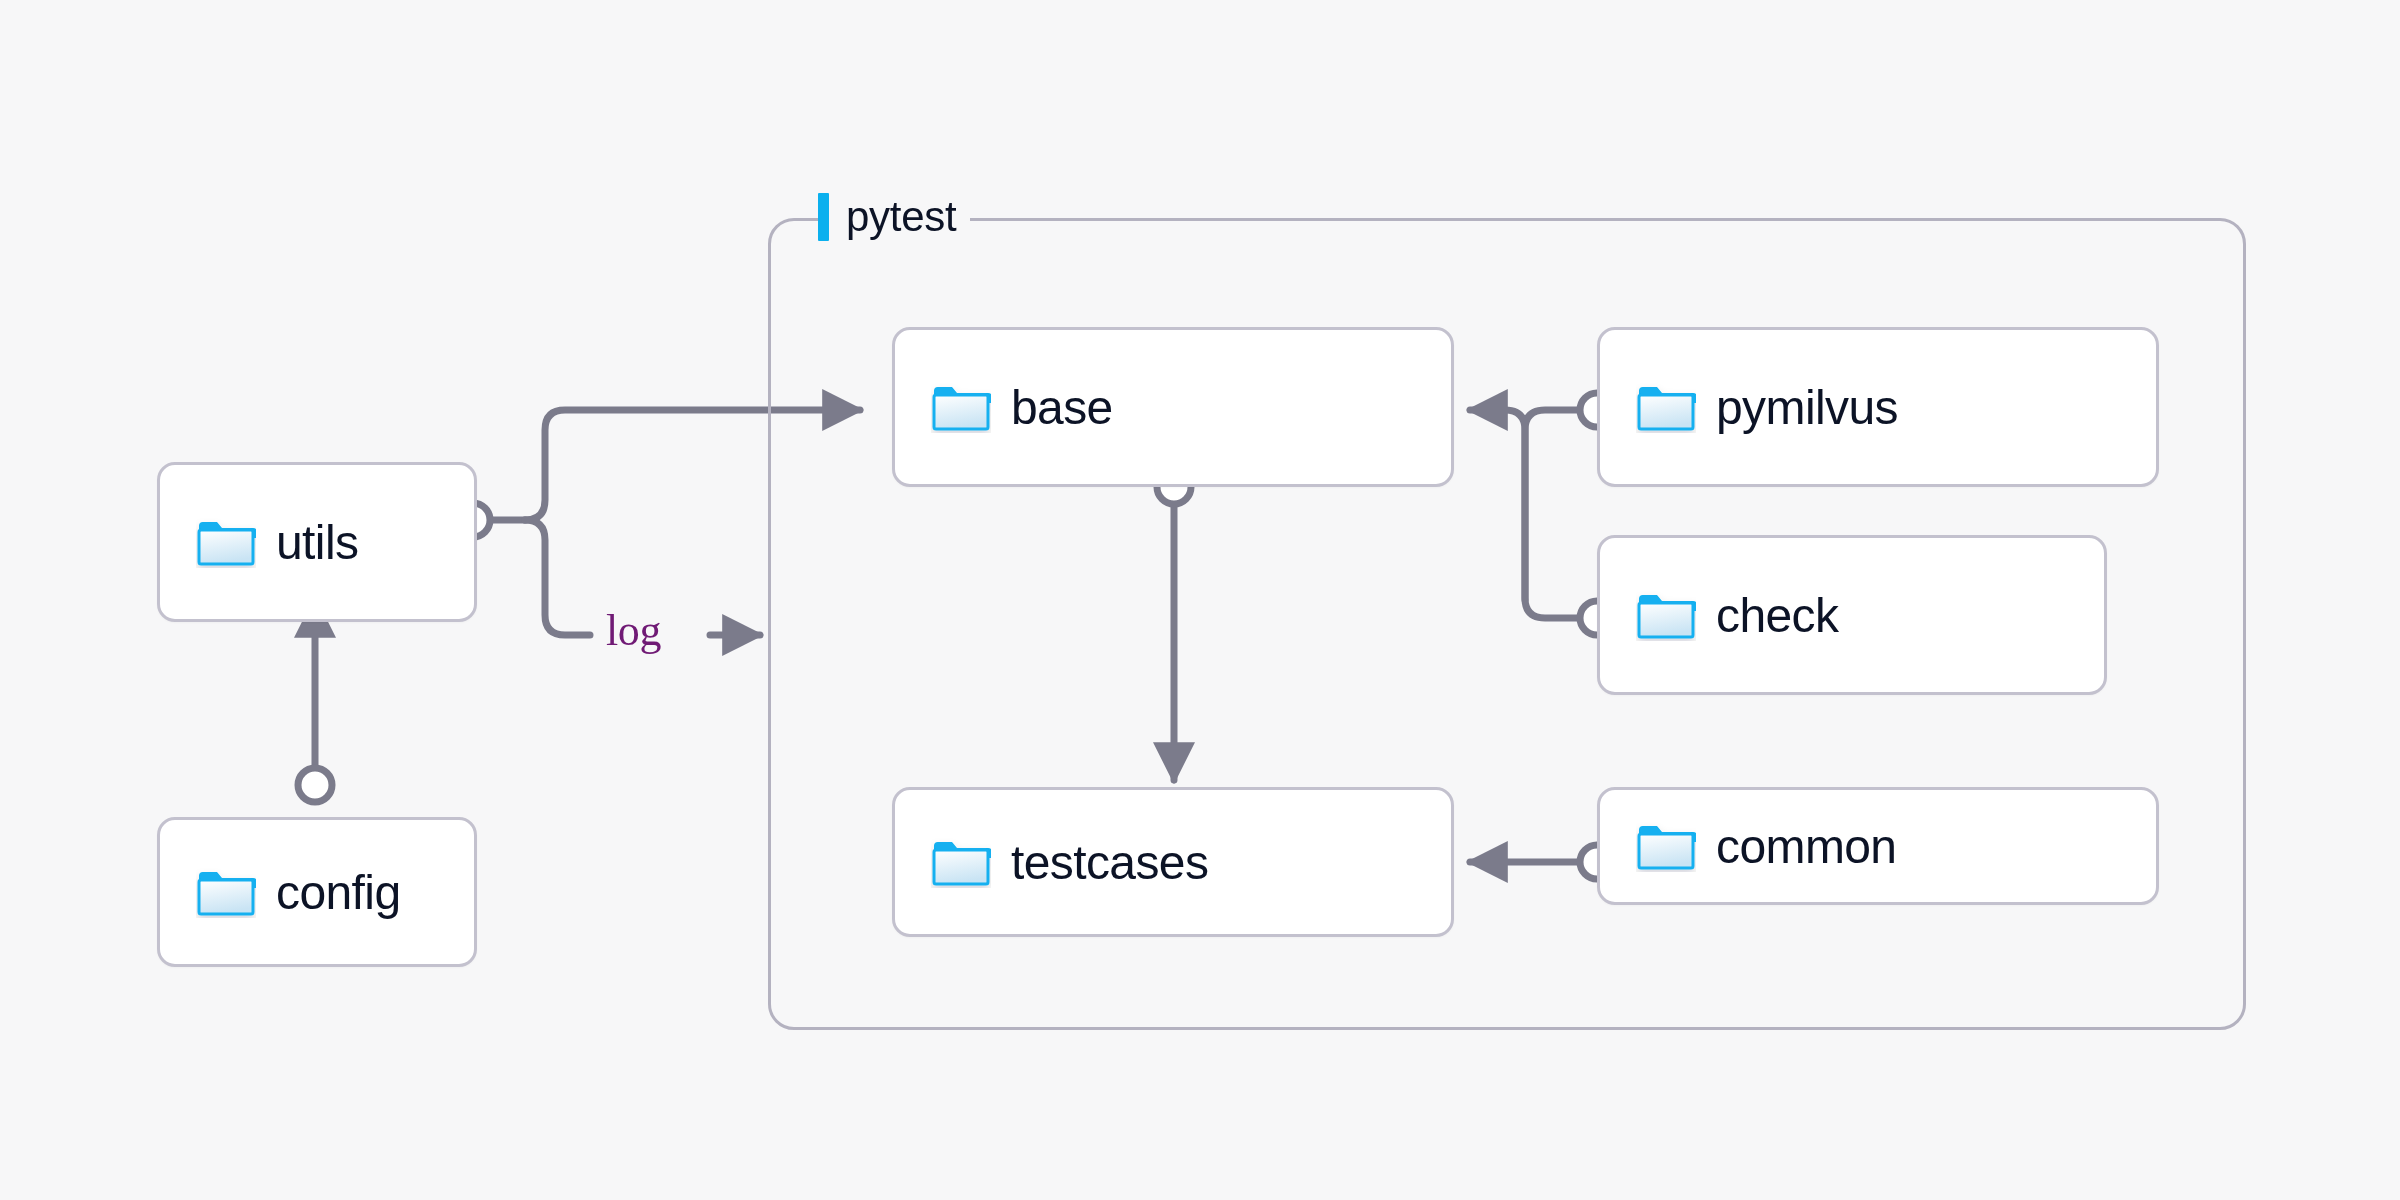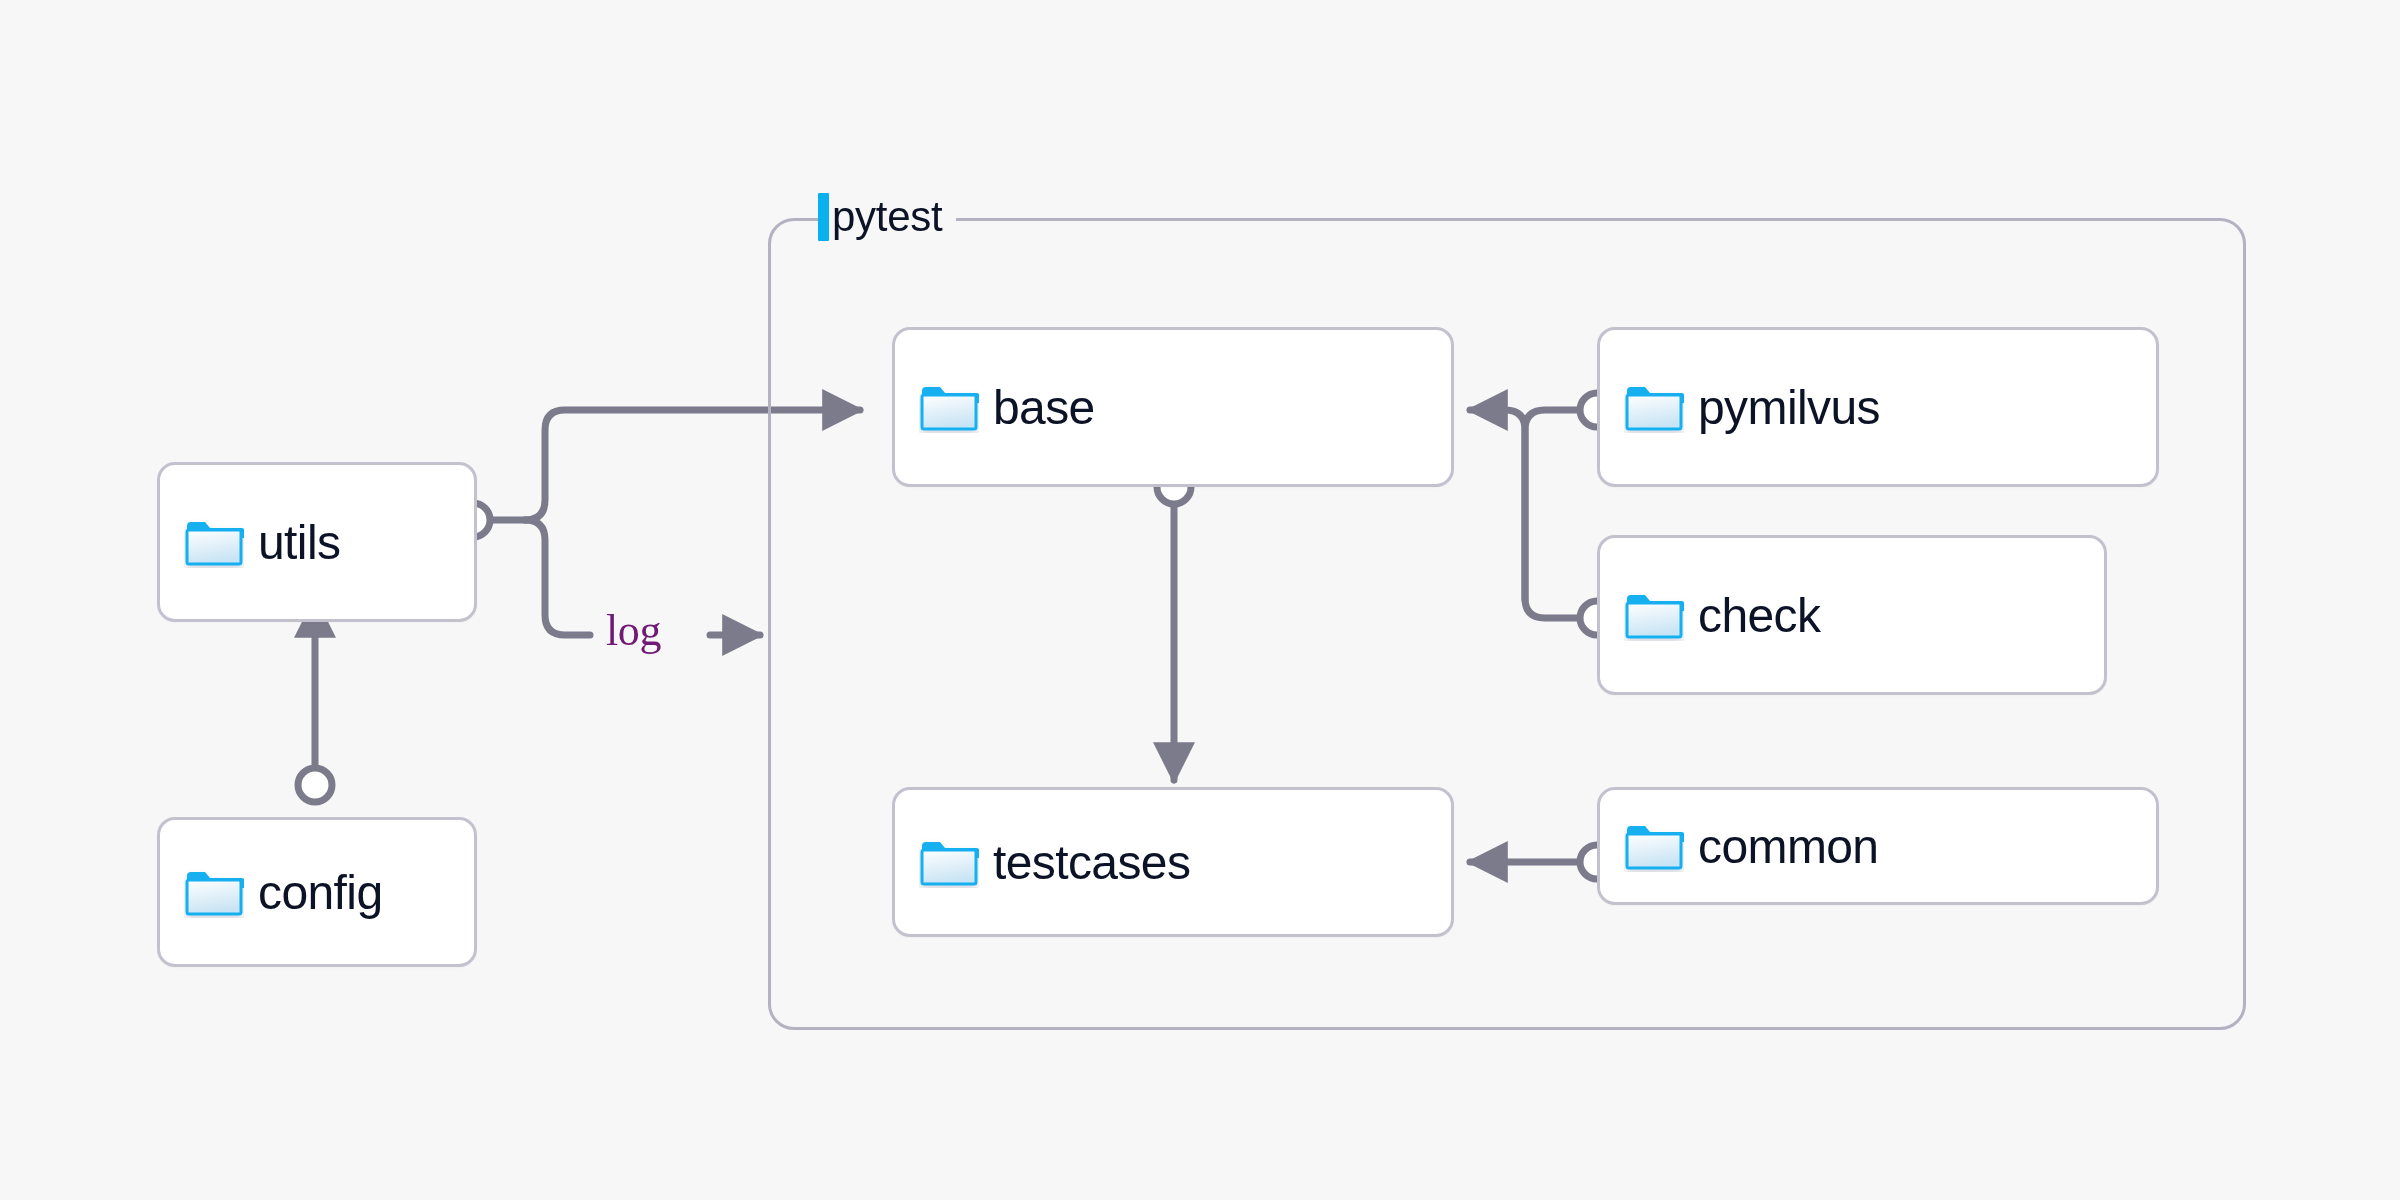--- a/index.html
+++ b/index.html
@@ -34,21 +34,21 @@
     position: absolute;
     border: 3px solid #b4b2c0;
     border-radius: 26px;
     background: transparent;
     box-sizing: border-box;
   }
   .group-label {
     position: absolute;
     display: flex;
     align-items: center;
-    gap: 3px;
+    gap: 17px;
     background: #f7f7f8;
     padding: 0 14px 0 0;
     height: 54px;
     line-height: 54px;
   }
   .group-accent {
     display: block;
     width: 11px;
     height: 48px;
     background: #0bb0ee;
@@ -63,22 +63,22 @@
 
   
   .node {
     position: absolute;
     box-sizing: border-box;
     background: #ffffff;
     border: 3px solid #c3c1ce;
     border-radius: 18px;
     display: flex;
     align-items: center;
-    gap: 14px;
-    padding-left: 24px;
+    gap: 20px;
+    padding-left: 36px;
     box-shadow: 0 1px 2px rgba(20,20,43,0.03);
   }
   .node-label {
     font-size: 48px;
     color: #0c1326;
     letter-spacing: -0.6px;
     white-space: nowrap;
   }
 
   

